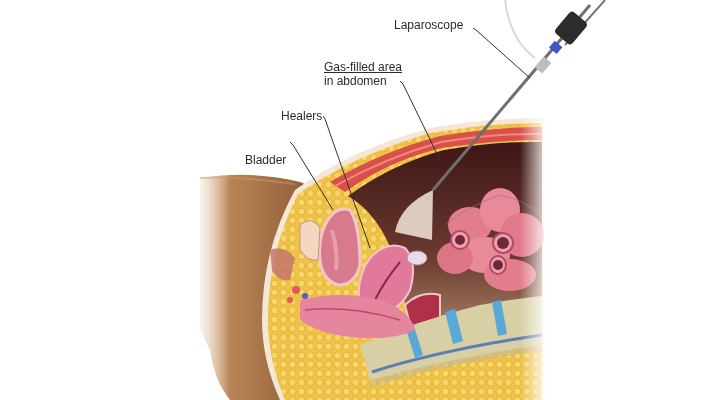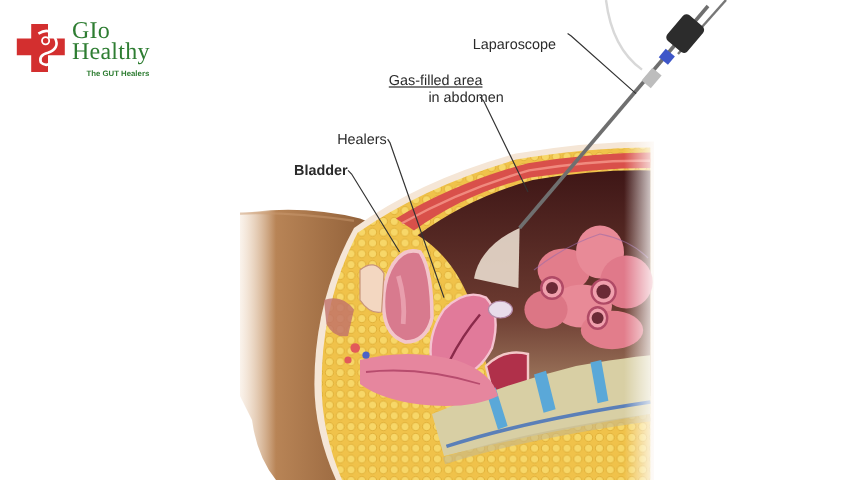--- a/index.html
+++ b/index.html
@@ -113,32 +113,20 @@
     </g>
 
     <g stroke="#333" stroke-width="1" fill="none">
       <path d="M473 28 L476 30 L530 78"></path>
       <path d="M400 81 L403 84 L440 160"></path>
       <path d="M323 116 L325 119 L370 248"></path>
       <path d="M290 142 L293 145 L333 210"></path>
     </g>
   </svg>
 
-  <div class="label" style="left:394px; top:30px;">Laparoscope</div>
+  <div class="label" style="left:394px; top:18px;">Laparoscope</div>
   <div class="label" style="left:324px; top:60px;text-decoration:underline;">Gas-filled area</div>
-  <div class="label" style="left:324px; top:74px;margin-left:33px;">in abdomen</div>
+  <div class="label" style="left:324px; top:74px;">in abdomen</div>
   <div class="label" style="left:281px; top:109px;">Healers</div>
-  <div class="label" style="left:245px; top:135px;font-weight:bold;">Bladder</div>
+  <div class="label" style="left:245px; top:153px;">Bladder</div>
 
-  <div class="logo">
-    <svg class="logo-mark" viewBox="0 0 46 46">
-      <path d="M14 2 h14 v12 h14 v14 h-14 v14 h-14 v-14 h-12 v-14 h12 Z" fill="#d32f2f"></path>
-      <path d="M20 10 Q30 4 34 14 Q38 22 28 26 Q20 28 22 34 Q26 38 32 34" stroke="#ffffff" stroke-width="2.2" fill="none"></path>
-      <circle cx="26" cy="16" r="3" fill="none" stroke="#ffffff" stroke-width="1.5"></circle>
-    </svg>
-    <div class="logo-text">
-      <span class="logo-line1">GIo</span>
-      <span class="logo-line2">Healthy</span>
-    </div>
-    <div class="logo-tag">The GUT Healers</div>
-  </div>
 
 </div>
 
 </body></html>

